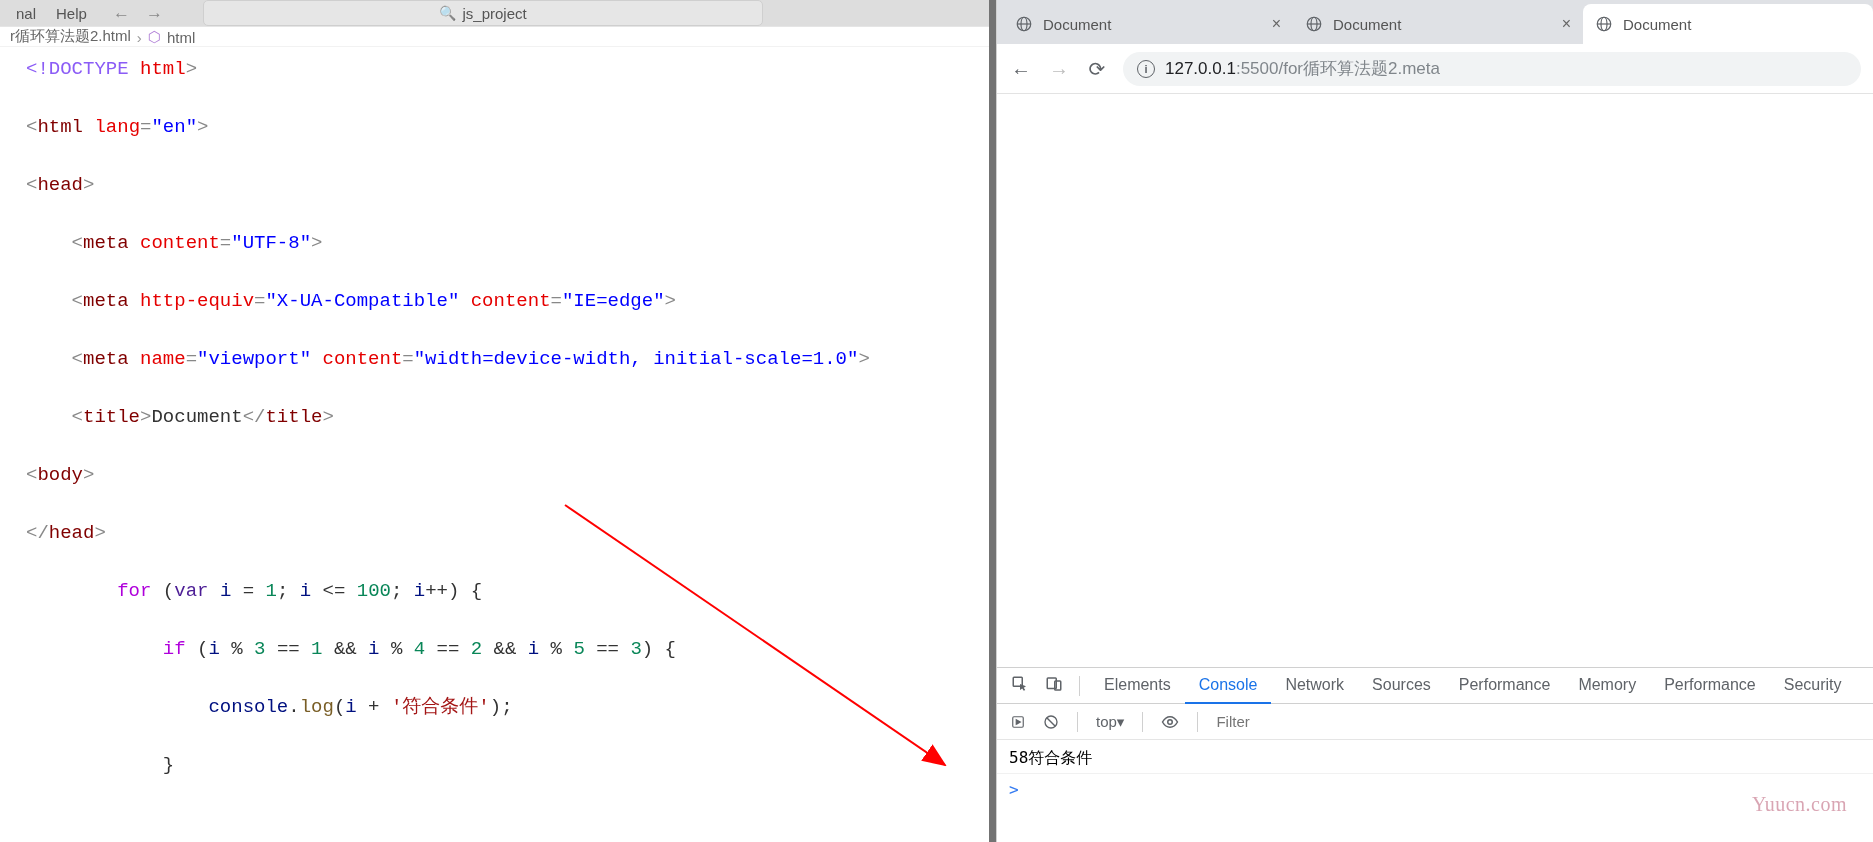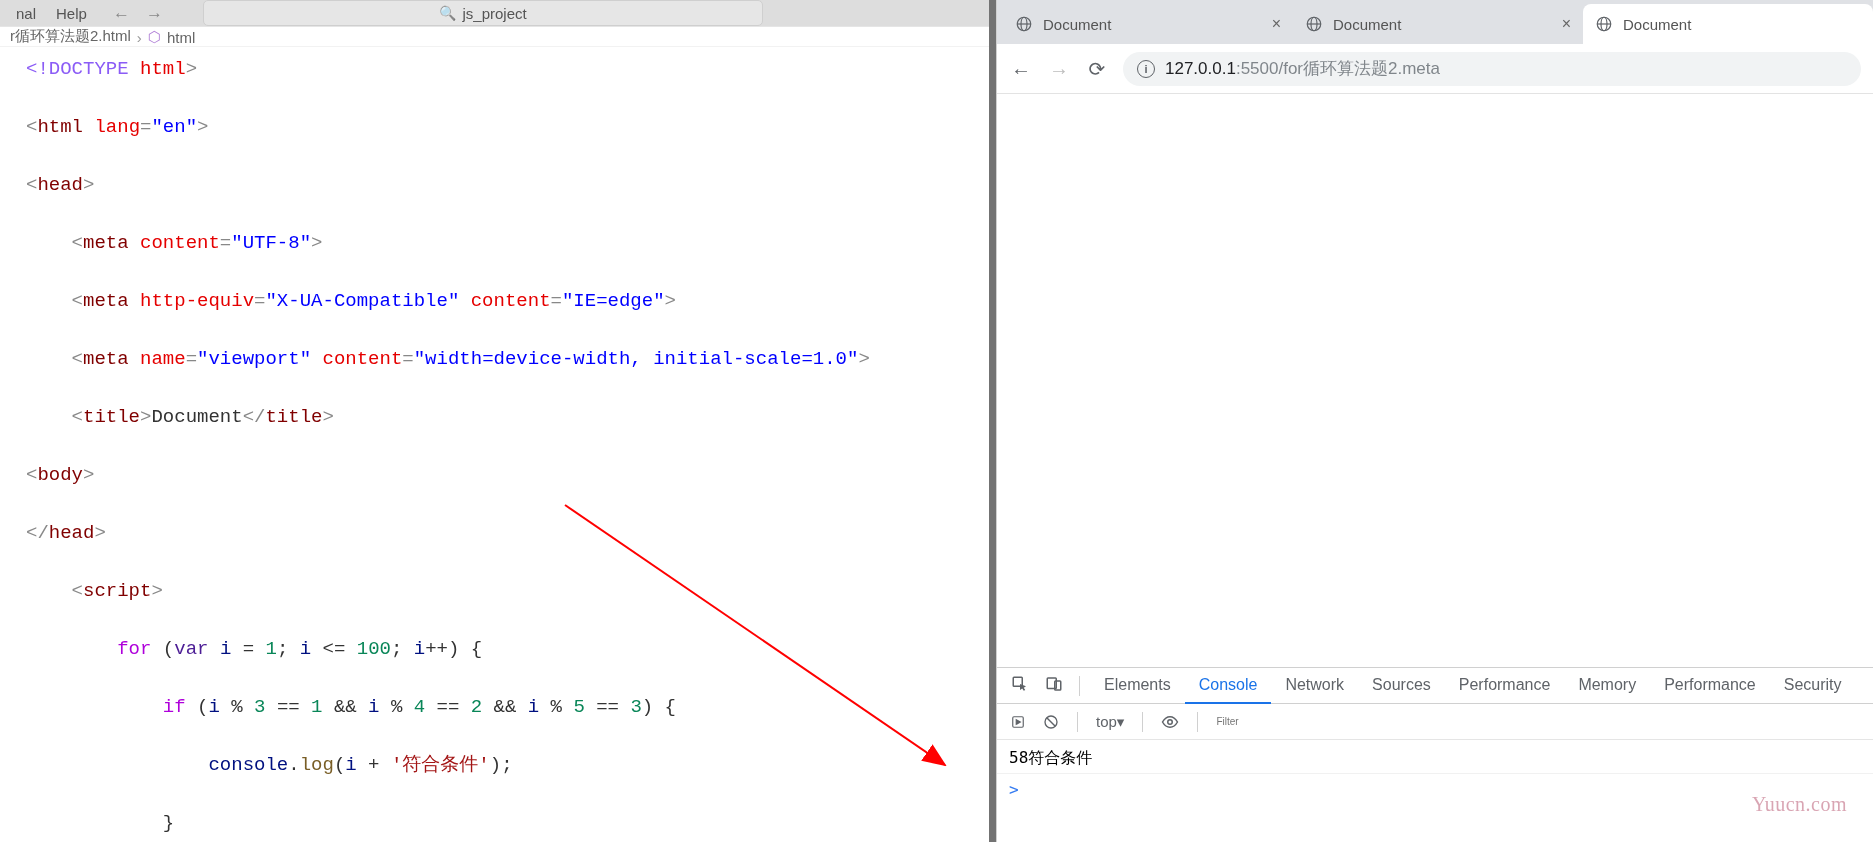--- a/index.html
+++ b/index.html
@@ -117,21 +117,21 @@
   .dt-tab { padding: 8px 14px; cursor: pointer; }
   .dt-tab.active { color: #1a73e8; border-bottom: 2px solid #1a73e8; }
 
   .dt-toolbar {
     height: 36px; border-bottom: 1px solid #e5e5e5; display: flex;
     align-items: center; padding: 0 8px; gap: 6px; font-size: 15px; color: #5f6368;
   }
   .dt-tool { padding: 4px 6px; cursor: pointer; display: flex; align-items: center; }
   .dt-filter {
     flex: 1; height: 24px; border: none; background: transparent;
-    font-size: 10px; color: #5f6368; padding: 0 6px; outline: none;
+    font-size: 15px; color: #5f6368; padding: 0 6px; outline: none;
   }
 
   .dt-console { flex: 1; font-family: Menlo, Consolas, monospace; font-size: 16px; padding: 4px 0 0 0; }
   .dt-row { padding: 4px 12px; border-bottom: 1px solid #f1f1f1; color: #000000; }
   .dt-prompt { padding: 6px 12px; color: #367cf1; }
 
   
   .arrow-svg { position: absolute; top: 0; left: 0; pointer-events: none; }
 
   
@@ -180,21 +180,20 @@
 
     <div class="code-area" id="code-area"><span class="code-line"><span class="c-doctype">&lt;!DOCTYPE</span><span class="c-text"> </span><span class="c-attr">html</span><span class="c-punc">&gt;</span></span>
 <span class="code-line"><span class="c-punc">&lt;</span><span class="c-tag">html</span><span class="c-text"> </span><span class="c-attr">lang</span><span class="c-punc">=</span><span class="c-val">"en"</span><span class="c-punc">&gt;</span></span>
 <span class="code-line"><span class="c-punc">&lt;</span><span class="c-tag">head</span><span class="c-punc">&gt;</span></span>
 <span class="code-line">    <span class="c-punc">&lt;</span><span class="c-tag">meta</span><span class="c-text"> </span><span class="c-attr">content</span><span class="c-punc">=</span><span class="c-val">"UTF-8"</span><span class="c-punc">&gt;</span></span>
 <span class="code-line">    <span class="c-punc">&lt;</span><span class="c-tag">meta</span><span class="c-text"> </span><span class="c-attr">http-equiv</span><span class="c-punc">=</span><span class="c-val">"X-UA-Compatible"</span><span class="c-text"> </span><span class="c-attr">content</span><span class="c-punc">=</span><span class="c-val">"IE=edge"</span><span class="c-punc">&gt;</span></span>
 <span class="code-line">    <span class="c-punc">&lt;</span><span class="c-tag">meta</span><span class="c-text"> </span><span class="c-attr">name</span><span class="c-punc">=</span><span class="c-val">"viewport"</span><span class="c-text"> </span><span class="c-attr">content</span><span class="c-punc">=</span><span class="c-val">"width=device-width, initial-scale=1.0"</span><span class="c-punc">&gt;</span></span>
 <span class="code-line">    <span class="c-punc">&lt;</span><span class="c-tag">title</span><span class="c-punc">&gt;</span><span class="c-text">Document</span><span class="c-punc">&lt;/</span><span class="c-tag">title</span><span class="c-punc">&gt;</span></span>
 <span class="code-line"><span class="c-punc">&lt;</span><span class="c-tag">body</span><span class="c-punc">&gt;</span></span>
 <span class="code-line"><span class="c-punc">&lt;/</span><span class="c-tag">head</span><span class="c-punc">&gt;</span></span>
-<span class="code-line">    <span class="c-punc">&lt;</span><span class="c-tag">script</span><span class="c-punc">&gt;</span></span>
 <span class="code-line">        <span class="c-kw2">for</span><span class="c-text"> (</span><span class="c-kw">var</span><span class="c-text"> </span><span class="c-var">i</span><span class="c-text"> = </span><span class="c-num">1</span><span class="c-text">; </span><span class="c-var">i</span><span class="c-text"> &lt;= </span><span class="c-num">100</span><span class="c-text">; </span><span class="c-var">i</span><span class="c-text">++</span><span class="c-text">) {</span></span>
 <span class="code-line">            <span class="c-kw2">if</span><span class="c-text"> (</span><span class="c-var">i</span><span class="c-text"> % </span><span class="c-num">3</span><span class="c-text"> == </span><span class="c-num">1</span><span class="c-text"> &amp;&amp; </span><span class="c-var">i</span><span class="c-text"> % </span><span class="c-num">4</span><span class="c-text"> == </span><span class="c-num">2</span><span class="c-text"> &amp;&amp; </span><span class="c-var">i</span><span class="c-text"> % </span><span class="c-num">5</span><span class="c-text"> == </span><span class="c-num">3</span><span class="c-text">) {</span></span>
 <span class="code-line">                <span class="c-var">console</span><span class="c-text">.</span><span class="c-fn">log</span><span class="c-text">(</span><span class="c-var">i</span><span class="c-text"> + </span><span class="c-str">'符合条件'</span><span class="c-text">);</span></span>
 <span class="code-line">            <span class="c-text">}</span></span>
 
 
 
 
 </div>
   </div>

